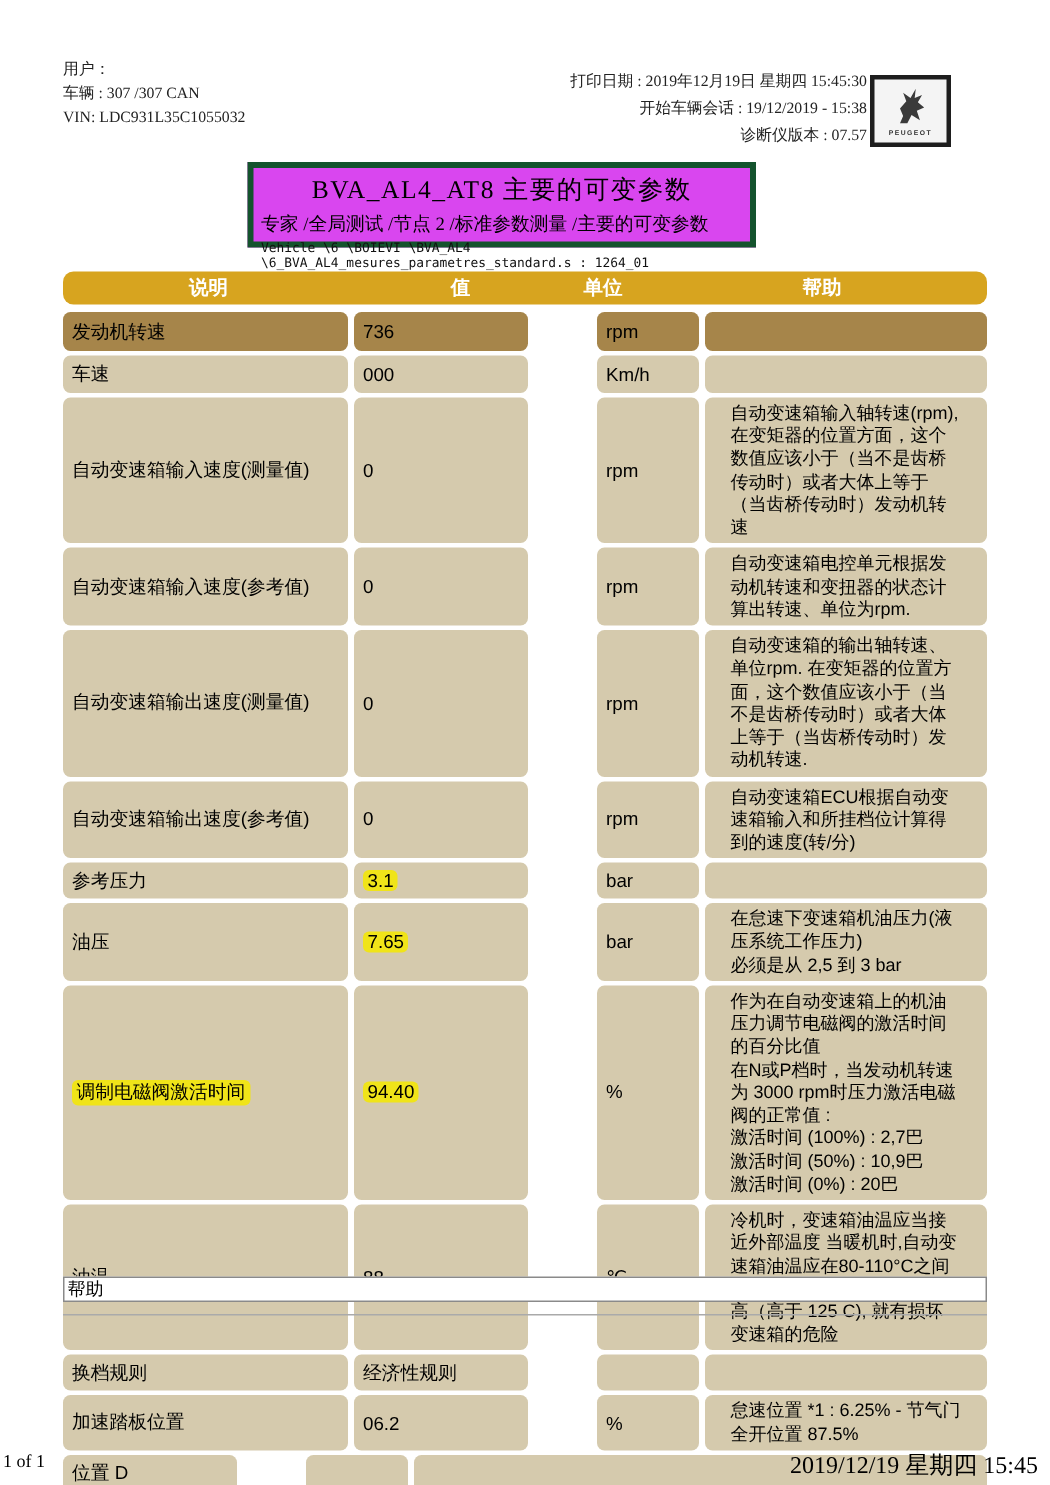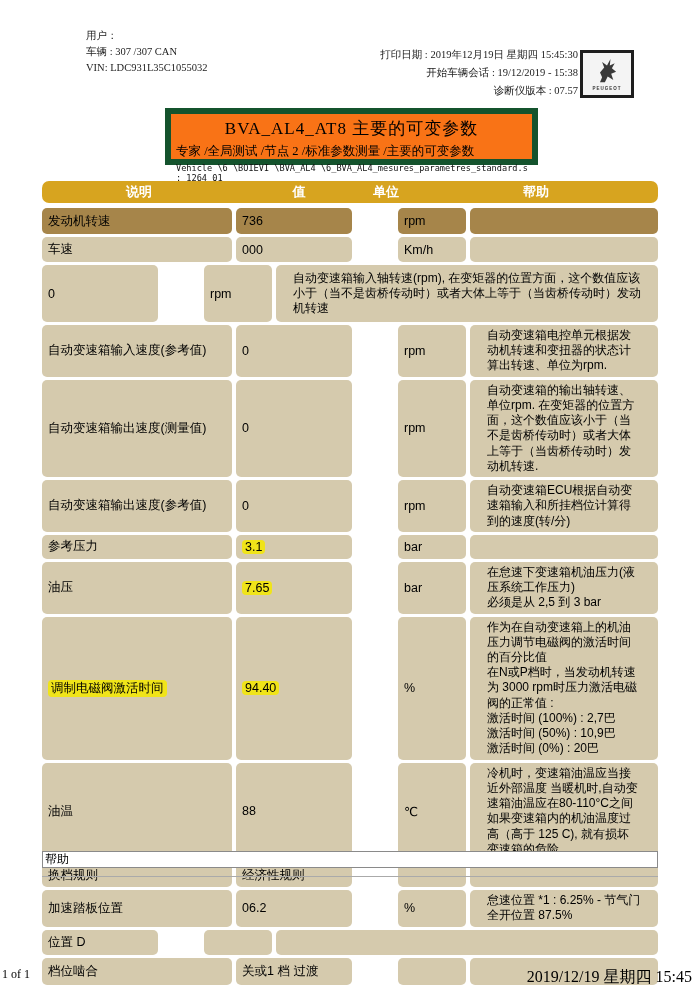--- a/index.html
+++ b/index.html
@@ -1,33 +1,33 @@
 <!DOCTYPE html>
 <html><head>
 <meta charset="utf-8">
 <style>
   html,body{margin:0;padding:0;background:#fff;}
   .page{
     position:relative;width:700px;height:990px;background:#ffffff;overflow:hidden;
     font-family:"Liberation Sans","DejaVu Sans",sans-serif;color:#000;
   }
   
-  .hdr-left{position:absolute;left:42px;top:28px;font-family:"Liberation Serif","DejaVu Serif",serif;font-size:10.5px;line-height:16px;color:#222;margin-left:44px;}
+  .hdr-left{position:absolute;left:42px;top:39px;font-family:"Liberation Serif","DejaVu Serif",serif;font-size:10.5px;line-height:16px;color:#222;}
   .hdr-right{position:absolute;right:122px;top:46px;text-align:right;font-family:"Liberation Serif","DejaVu Serif",serif;font-size:10.5px;line-height:18px;color:#222;}
   .logo{position:absolute;left:580px;top:50px;width:54px;height:48px;border:3px solid #1e1e1e;background:#f4f4f4;box-sizing:border-box;display:flex;flex-direction:column;align-items:center;justify-content:center;}
   .logo svg{width:28px;height:28px;}
   .logo .logotext{font-size:4.5px;letter-spacing:1px;color:#333;font-weight:bold;margin-top:1px;}
   
-  .titlebox{position:absolute;left:165px;top:108px;width:373px;height:57px;border:6px solid #14532d;box-sizing:border-box;background:#f97316;}
+  .titlebox{position:absolute;left:165px;top:108px;width:339px;height:57px;border:4px solid #14532d;box-sizing:border-box;background:#d946ef;}
   .titlebox .t1{font-family:"Liberation Serif","DejaVu Serif",serif;font-size:17px;text-align:center;margin-top:3px;letter-spacing:1px;}
   .titlebox .t2{font-family:"Liberation Serif","DejaVu Serif",serif;font-size:12.5px;margin:3px 0 0 5px;}
   .titlebox .t3{font-family:"DejaVu Sans Mono","Liberation Mono",monospace;font-size:8.6px;margin:3px 0 0 5px;color:#111;}
   
   .table{position:absolute;left:42px;top:181px;width:616px;display:flex;flex-direction:column;gap:3px;}
-  .thead{display:flex;gap:4px;background:#D7A41F;border-radius:7px;height:22px;align-items:center;margin-bottom:2px;}
+  .thead{display:flex;gap:12px;background:#D7A41F;border-radius:7px;height:22px;align-items:center;margin-bottom:2px;}
   .thead .hcell{color:#fff;font-weight:bold;font-size:13px;text-align:center;}
   .hc1{width:194px;} .hc2{width:118px;} .hc3{width:48px;} .hc4{flex:1;}
   .trow{display:flex;gap:4px;}
   .cell{background:#D5CAAD;border-radius:5px;box-sizing:border-box;display:flex;align-items:center;padding:0 6px;font-size:12.5px;}
   .r-dark .cell{background:#A6854A;}
   .c-label{width:190px;}
   .c-value{width:116px;}
   .c-unit{width:68px;margin-left:42px;}
   .c-help{flex:1;padding:3px 17px;}
   .help-text{font-size:12px;line-height:1.27;white-space:pre-line;}
@@ -101,20 +101,23 @@
         </div>
       <div class="cell c-unit">
           <span>Km/h</span>
         </div>
       <div class="cell c-help">
           <span class="help-text"></span>
         </div>
     </div>
 
     <div class="trow" style="min-height:57px">
+      <div class="cell c-label">
+          <span>自动变速箱输入速度(测量值)</span>
+        </div>
       <div class="cell c-value">
           <span>0</span>
         </div>
       <div class="cell c-unit">
           <span>rpm</span>
         </div>
       <div class="cell c-help">
           <span class="help-text">自动变速箱输入轴转速(rpm), 在变矩器的位置方面，这个数值应该小于（当不是齿桥传动时）或者大体上等于（当齿桥传动时）发动机转速</span>
         </div>
     </div>

